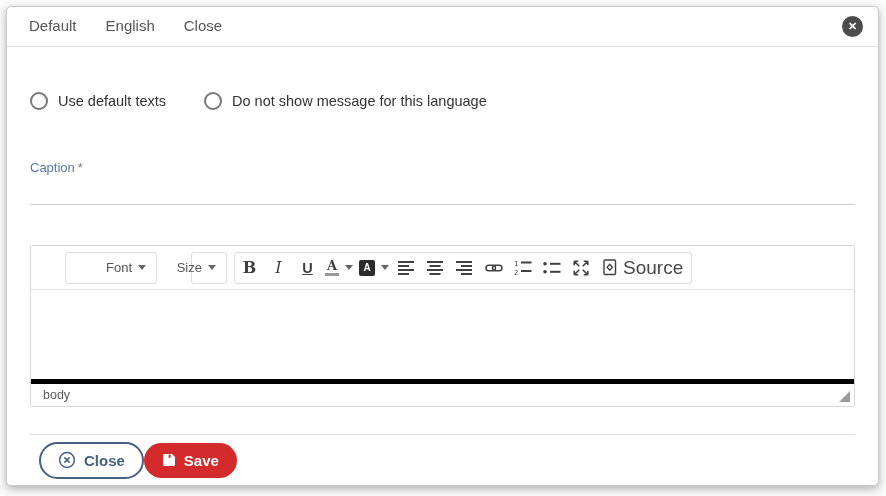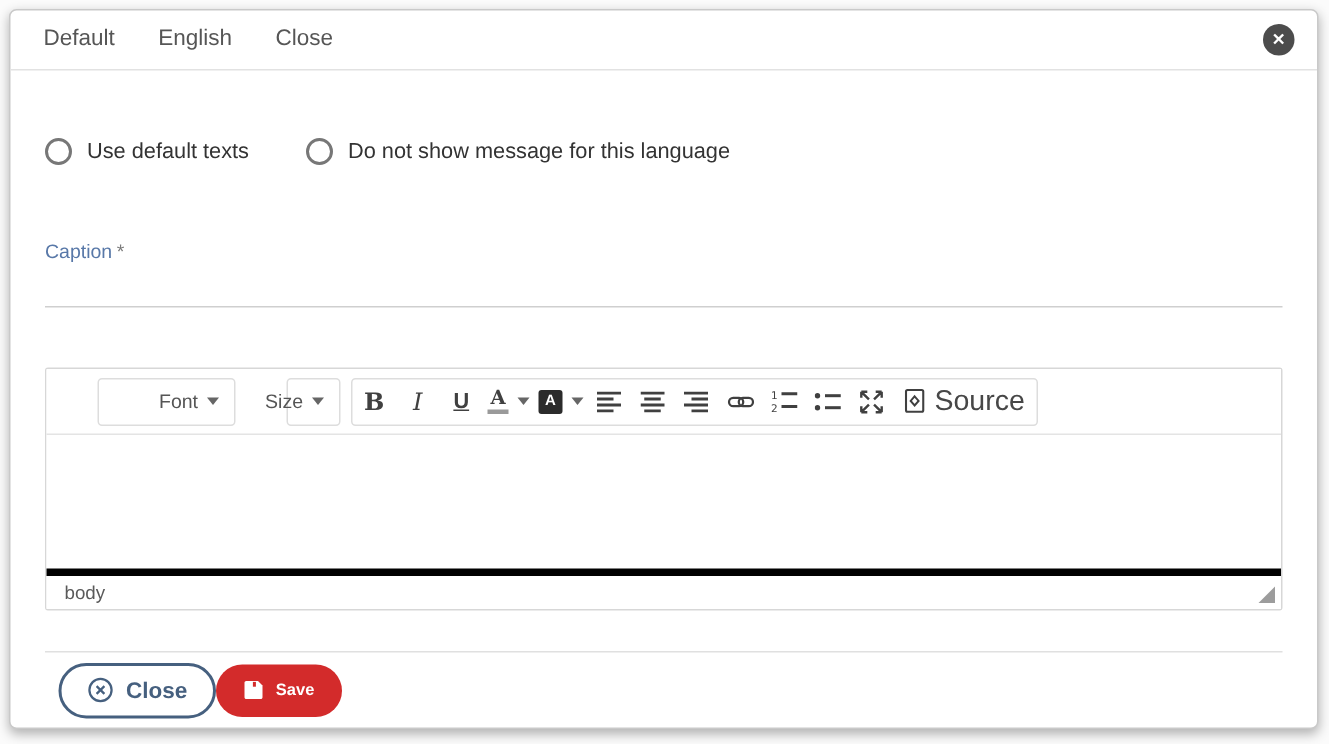--- a/index.html
+++ b/index.html
@@ -111,21 +111,21 @@
     padding:0 14px 0 9px; flex-shrink:0;
   }
   .btn-close {
     height:37px; border:2px solid #46607f; border-radius:19px; background:#fff;
     color:#46607f; font-weight:bold; font-size:15px;
     display:flex; align-items:center; gap:8px; padding:0 17px; cursor:pointer;
     font-family:"Liberation Sans", sans-serif;
   }
   .btn-save {
     height:35px; border:none; border-radius:18px; background:#d32b2b;
-    color:#fff; font-weight:bold; font-size:11px;
+    color:#fff; font-weight:bold; font-size:15px;
     display:flex; align-items:center; gap:8px; padding:0 18px; cursor:pointer;
     font-family:"Liberation Sans", sans-serif;
   }
   svg { display:block; }
 </style>
 </head>
 <body>
 
 <div class="modal">
 

